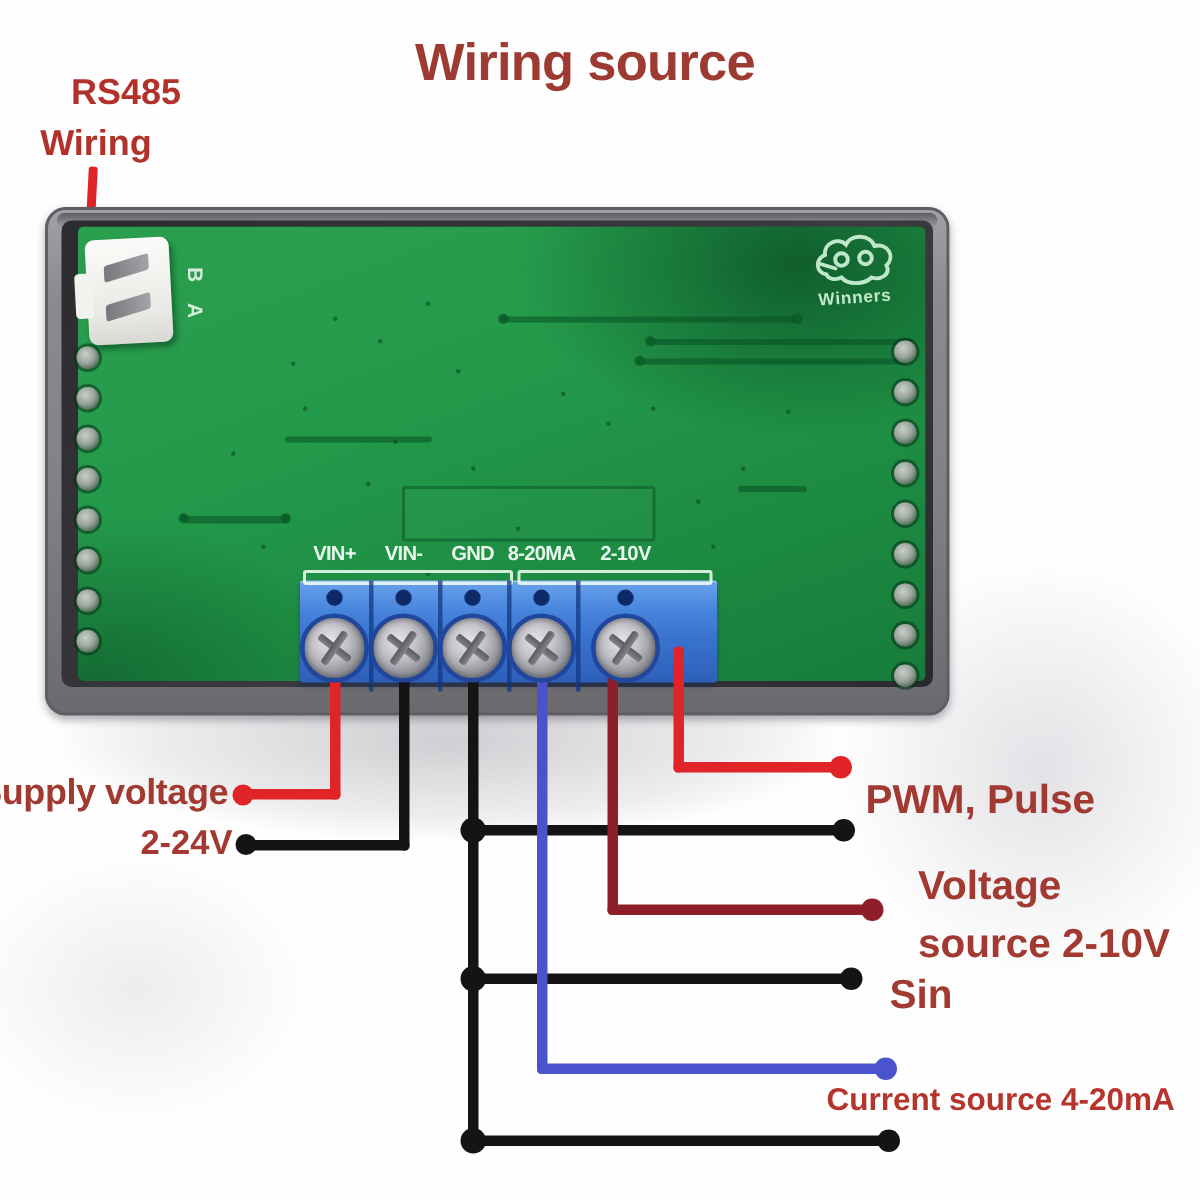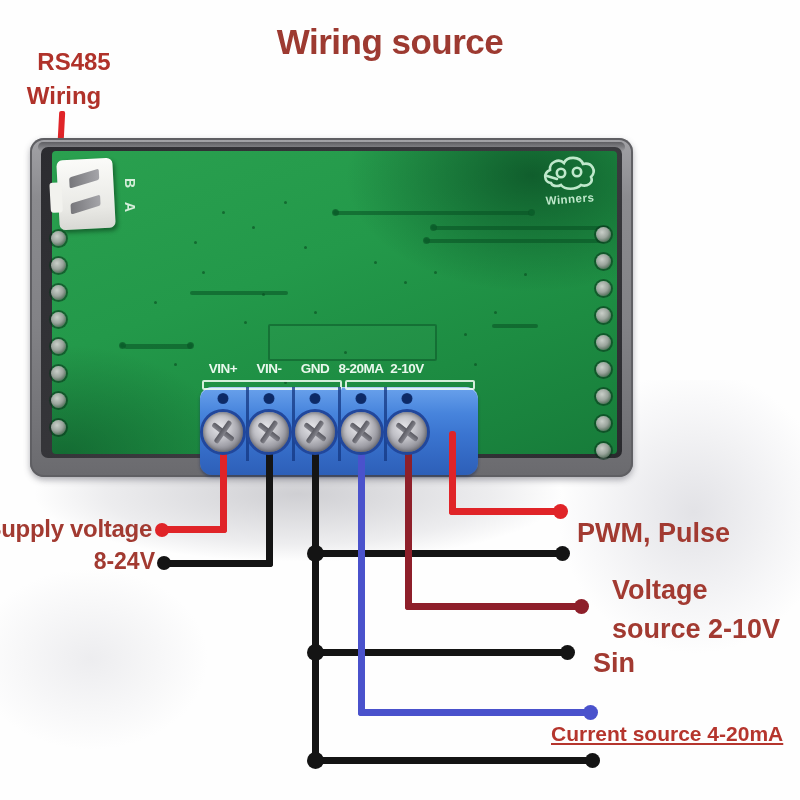--- a/index.html
+++ b/index.html
@@ -11,35 +11,35 @@
   .wash-under{left:10px;top:440px;width:640px;height:180px;
     background:radial-gradient(ellipse 55% 50% at 45% 30%, rgba(130,130,140,.38), rgba(160,160,170,.18) 55%, rgba(255,255,255,0) 75%);}
   .wash-right{left:520px;top:380px;width:290px;height:330px;
     background:radial-gradient(ellipse 60% 55% at 60% 40%, rgba(185,185,195,.40), rgba(215,215,222,.20) 55%, rgba(255,255,255,0) 78%);}
   .wash-left{left:0px;top:560px;width:260px;height:220px;
     background:radial-gradient(ellipse 60% 55% at 35% 45%, rgba(205,205,212,.35), rgba(255,255,255,0) 75%);}
 
   
   .page-title{position:absolute;left:190px;top:22px;width:400px;text-align:center;
     font-size:35px;font-weight:bold;letter-spacing:-0.5px;color:var(--title-text);}
-  .rs485-1{position:absolute;left:22px;top:48px;width:104px;text-align:center;
+  .rs485-1{position:absolute;left:32px;top:48px;width:104px;text-align:center;
     font-size:24px;font-weight:bold;color:var(--rs485-text);}
   .rs485-2{position:absolute;left:8px;top:82px;width:112px;text-align:center;
     font-size:24px;font-weight:bold;color:var(--rs485-text);}
   .rs485-pointer{position:absolute;left:58px;top:111px;width:6px;height:48px;
     background:var(--bright-red-wire);transform:rotate(3deg);border-radius:2px;}
 
   .callout{position:absolute;font-weight:bold;color:var(--callout-text);white-space:nowrap;}
   .supply-1{right:648px;top:515px;font-size:24px;letter-spacing:-0.3px;}
   .supply-2{right:645px;top:548px;font-size:23px;}
   .pwm-label{left:577px;top:518px;font-size:27px;}
   .volt-1{left:612px;top:575px;font-size:27px;}
   .volt-2{left:612px;top:614px;font-size:27px;}
   .volt-3{left:593px;top:648px;font-size:27px;}
-  .current-label{left:551px;top:722px;font-size:21px;color:var(--current-text);text-decoration:underline;}
+  .current-label{left:551px;top:722px;font-size:21px;color:var(--current-text);}
 
   
   .device{position:absolute;left:30px;top:138px;width:603px;height:339px;border-radius:14px;
     background:linear-gradient(180deg,#a2a2a6 0%,#8b8b8f 18%,#828286 55%,#737377 85%,#6a6a6e 100%);
     box-shadow:0 3px 6px rgba(80,80,90,.45), inset 0 0 0 2px #5f5f63;}
   .device-top-shade{position:absolute;left:8px;top:4px;right:8px;height:10px;border-radius:8px;
     background:linear-gradient(180deg,rgba(40,40,44,.55),rgba(40,40,44,0));}
   .bezel{position:absolute;left:11px;top:9px;right:11px;bottom:19px;border-radius:7px;
     background:linear-gradient(135deg,#2c2c30,#3c3c40 60%,#2a2a2e);}
   .pcb{position:absolute;left:22px;top:13px;right:16px;bottom:23px;border-radius:4px;
@@ -72,21 +72,21 @@
   .silk-rect{position:absolute;border:2px solid rgba(8,80,35,.5);border-radius:2px;background:rgba(255,255,255,.02);}
   .pad{width:15px;height:15px;border-radius:50%;margin:6px 0;
     background:radial-gradient(circle at 40% 35%,#c9cfc9 0%,#9aa49c 45%,#55705c 75%,#123 100%);
     box-shadow:0 0 0 2px rgba(10,50,25,.55);}
   .pads{position:absolute;display:flex;flex-direction:column;}
   .pads-left{left:-1px;top:74px;}
   .pads-right{right:6px;top:70px;}
   .via{position:absolute;width:3px;height:3px;border-radius:50%;background:rgba(8,75,32,.6);}
 
   
-  .tblock{position:absolute;left:200px;top:387px;width:278px;height:88px;border-radius:12px;
+  .tblock{position:absolute;left:200px;top:387px;width:278px;height:68px;border-radius:2px;
     background:linear-gradient(180deg,#6aa2ec 0%,#4784dc 30%,#3a74d0 55%,#2d5fb8 100%);
     box-shadow:0 2px 3px rgba(20,40,90,.5), inset 0 1px 0 rgba(255,255,255,.45);}
   .silk-box{position:absolute;top:-7px;height:6px;border:2px solid rgba(245,255,246,.85);border-radius:2px;}
   .silk-box.b1{left:2px;width:136px;} .silk-box.b2{left:145px;width:126px;}
   .tcell{position:absolute;top:0;height:74px;width:46px;}
   .tcell:not(:last-child){border-right:3px solid rgba(20,55,130,.75);}
   .tlabel{position:absolute;left:50%;top:-26px;transform:translateX(-50%);
     font-size:13.5px;font-weight:bold;letter-spacing:-0.5px;color:#e9f8ed;white-space:nowrap;}
   .thole{position:absolute;left:50%;top:6px;transform:translateX(-50%);width:11px;height:11px;border-radius:50%;
     background:radial-gradient(circle,#0d2a66 55%,#1c4aa0 100%);}
@@ -229,21 +229,21 @@
     <div class="tcell" style="left:46px;">
       <span class="tlabel">VIN-</span>
       <span class="thole"></span>
       <span class="screw"></span>
     </div>
     <div class="tcell" style="left:138px;">
       <span class="tlabel">8-20MA</span>
       <span class="thole"></span>
       <span class="screw"></span>
     </div>
-    <div class="tcell" style="left:184px;">
+    <div class="tcell" style="left:194px;">
       <span class="tlabel">2-10V</span>
       <span class="thole"></span>
       <span class="screw"></span>
     </div>
   </div>
 
   <div class="wire w-red" style="left:220px;top:431px;width:7px;height:102px;"></div>
   <div class="wire w-red" style="left:159px;top:526px;width:68px;height:7px;"></div>
   <div class="wire w-black" style="left:266px;top:431px;width:7px;height:136px;"></div>
   <div class="wire w-black" style="left:162px;top:560px;width:111px;height:7px;"></div>
@@ -264,20 +264,20 @@
   <div class="dot dot-15 d-black" style="left:555px;top:546px;"></div>
   <div class="dot dot-15 d-darkred" style="left:574px;top:599px;"></div>
   <div class="dot dot-15 d-black" style="left:560px;top:645px;"></div>
   <div class="dot dot-15 d-blue" style="left:583px;top:705px;"></div>
   <div class="dot dot-15 d-black" style="left:585px;top:753px;"></div>
   <div class="dot dot-17 d-black" style="left:307px;top:545px;"></div>
   <div class="dot dot-17 d-black" style="left:307px;top:644px;"></div>
   <div class="dot dot-17 d-black" style="left:307px;top:752px;"></div>
 
   <div class="callout supply-1">Supply voltage</div>
-  <div class="callout supply-2">8-24V</div>
+  <div class="callout supply-2">2-24V</div>
   <div class="callout volt-1">Voltage</div>
   <div class="callout pwm-label">PWM, Pulse</div>
   <div class="callout volt-2">source 2-10V</div>
   <div class="callout volt-3">Sin</div>
   <div class="callout current-label">Current source 4-20mA</div>
 
 </div>
 
 </body></html>

